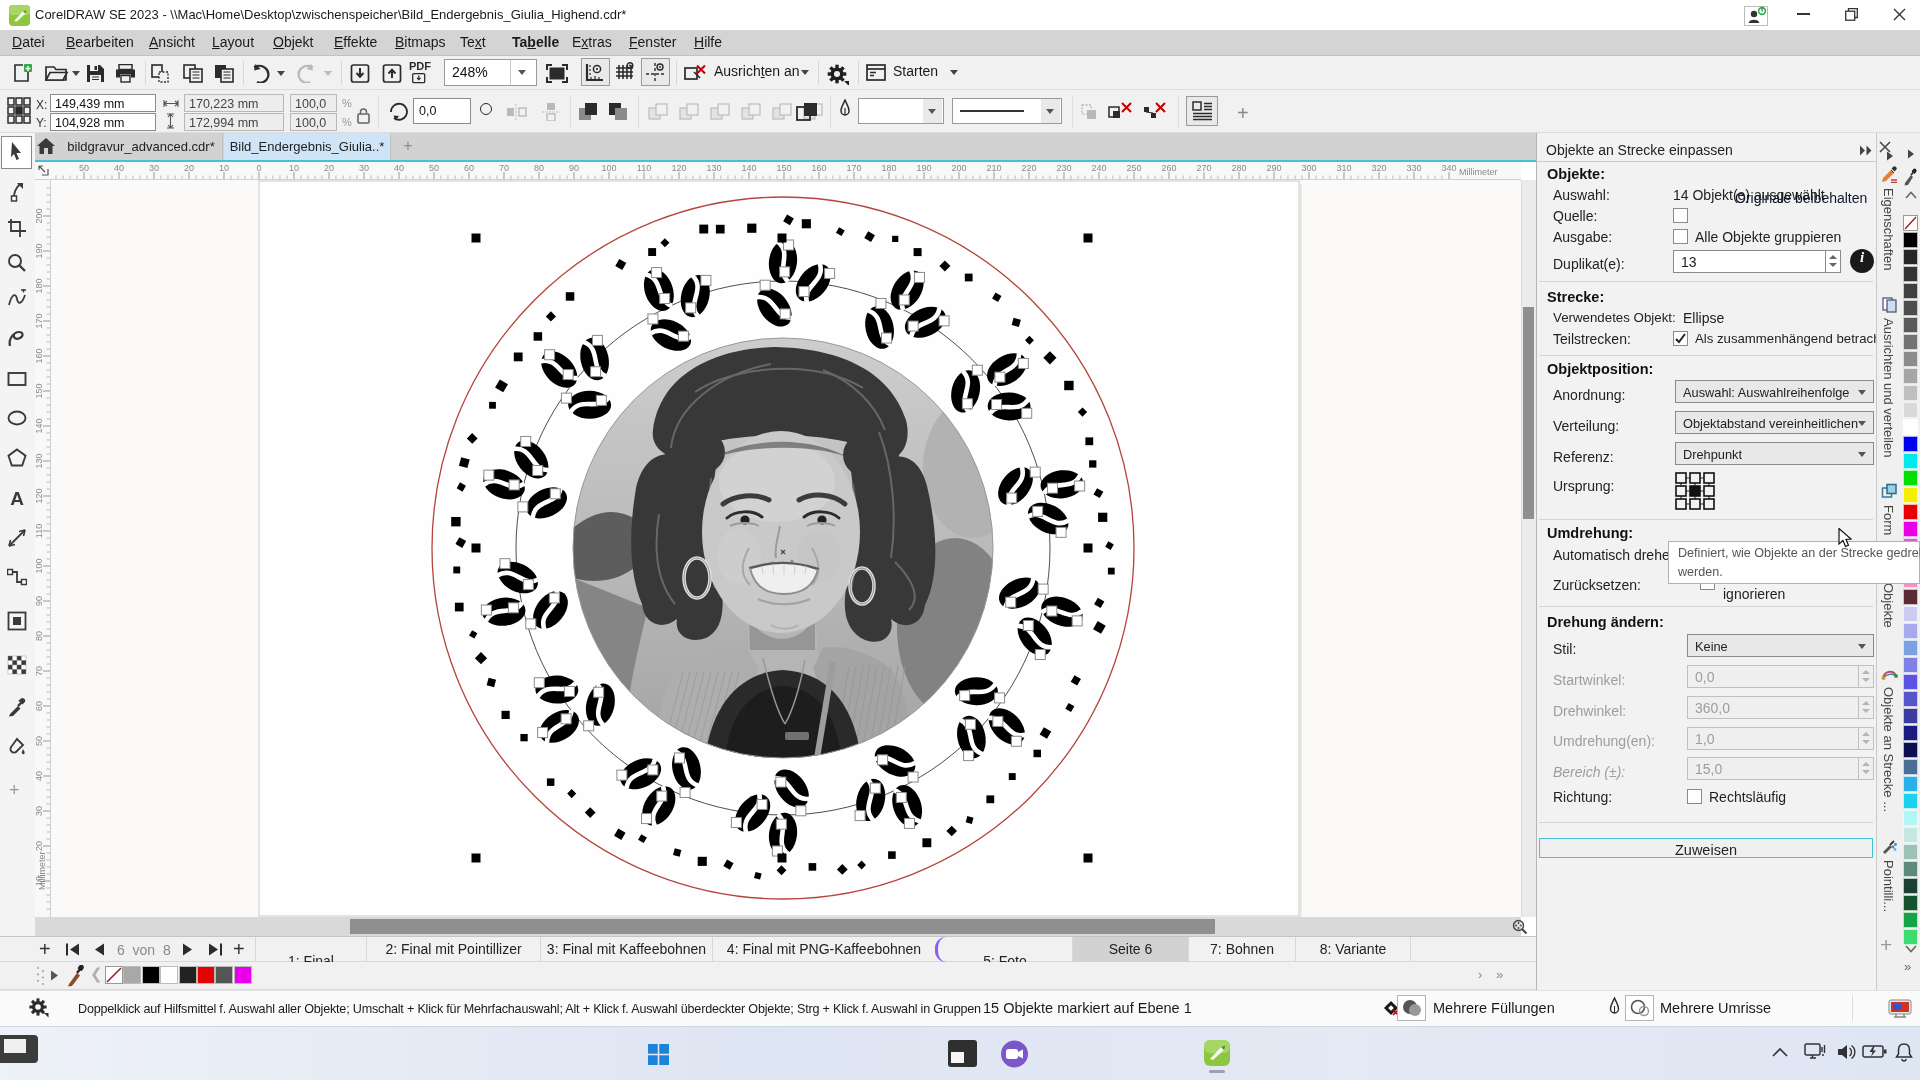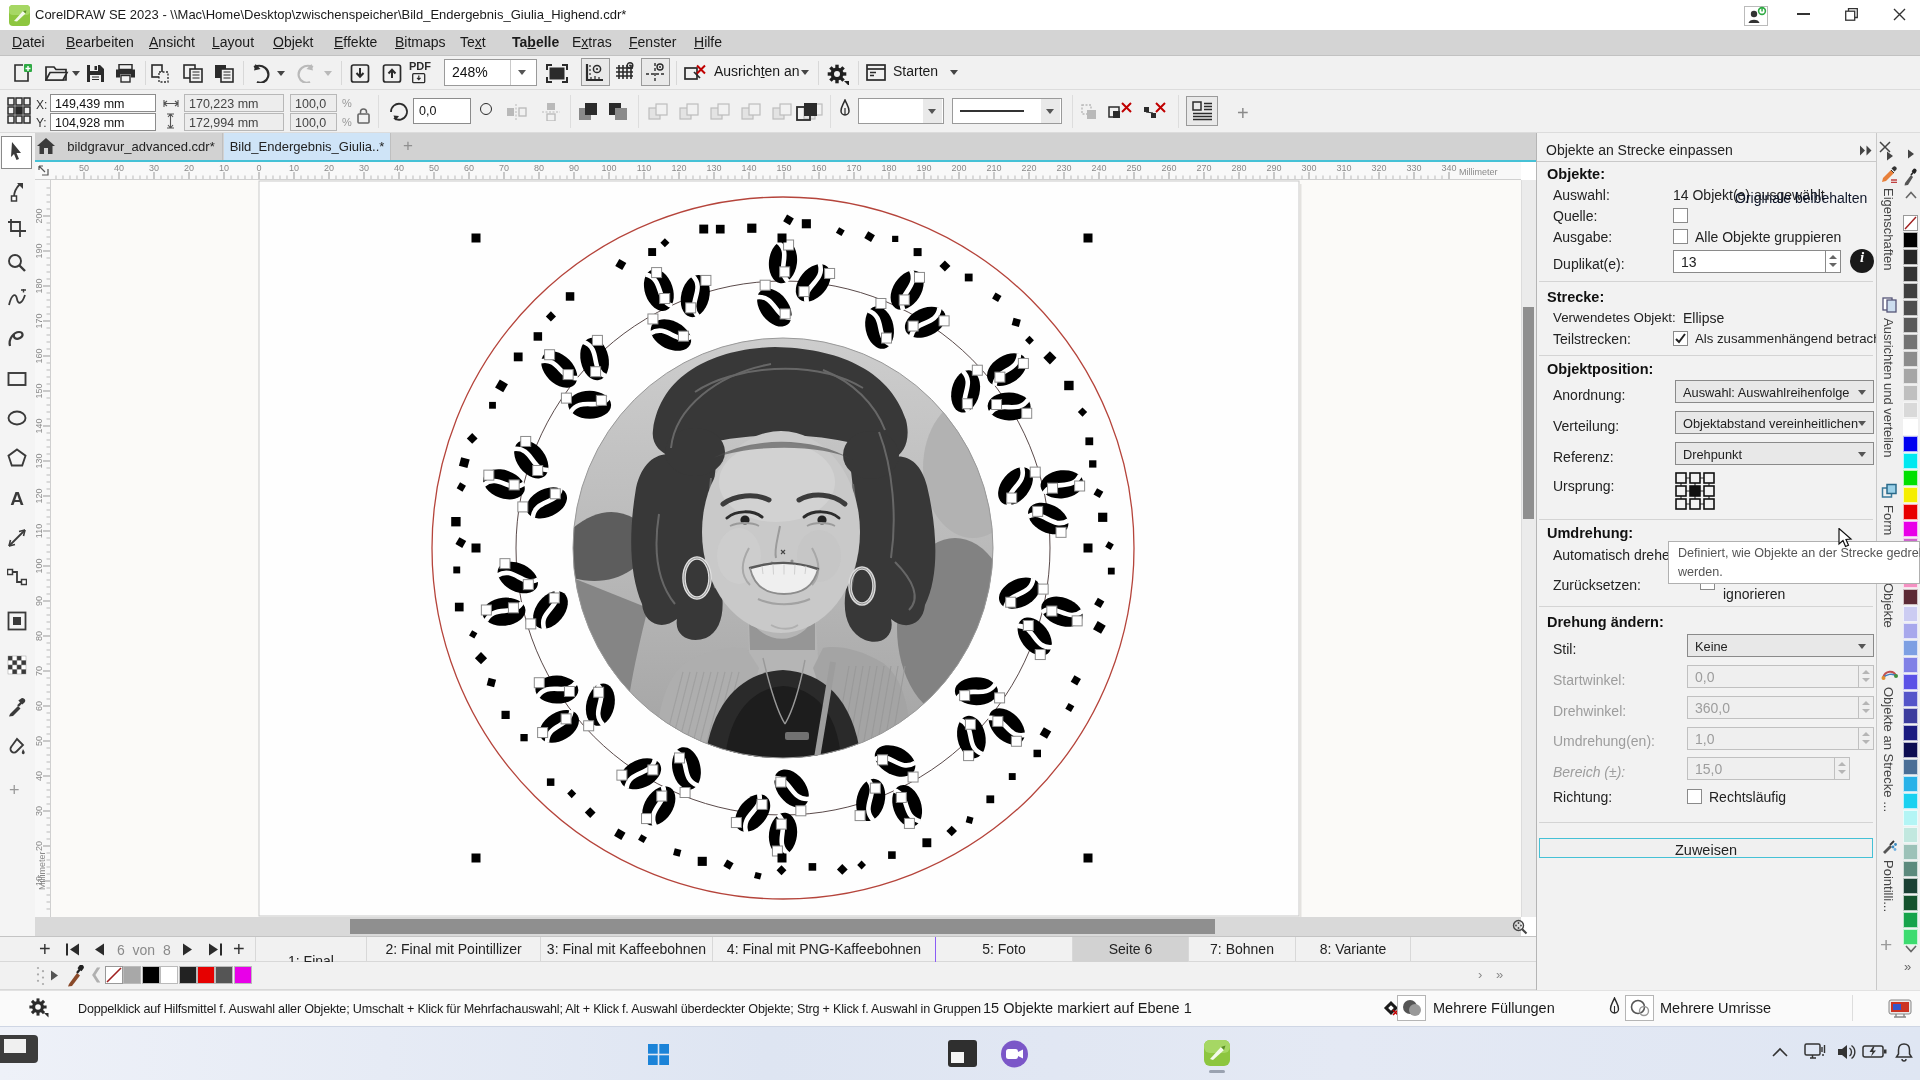--- a/index.html
+++ b/index.html
@@ -1289,21 +1289,21 @@
     </svg>
 <svg class="ic" style="left:207px;top:6px" width="16" height="13" viewBox="0 0 16 13">
       <path d="M2 0.5 L11 6.5 L2 12.5 Z" fill="#2b2b2b"></path>
       <path d="M14 0.5 V12.5" stroke="#2b2b2b" stroke-width="2"></path>
     </svg>
 <div class="abs" style="left:233px;top:1px;font-size:20px;color:#333;font-weight:300;">+</div>
 <div class="abs" style="left:255px;top:0;width:111px;height:25px;border-left:1px solid #d8d8d8;font-size:14px;color:#222;text-align:center;padding-top:16px;white-space:nowrap;overflow:hidden;">1: Final</div>
 <div class="abs" style="left:366px;top:0;width:174px;height:25px;border-left:1px solid #d8d8d8;font-size:14px;color:#222;text-align:center;padding-top:4px;white-space:nowrap;overflow:hidden;">2: Final mit Pointillizer</div>
 <div class="abs" style="left:540px;top:0;width:172px;height:25px;border-left:1px solid #d8d8d8;font-size:14px;color:#222;text-align:center;padding-top:4px;white-space:nowrap;overflow:hidden;">3: Final mit Kaffeebohnen</div>
 <div class="abs" style="left:712px;top:0;width:223px;height:25px;border-left:1px solid #d8d8d8;font-size:14px;color:#222;text-align:center;padding-top:4px;white-space:nowrap;overflow:hidden;">4: Final mit PNG-Kaffeebohnen</div>
-<div class="abs" style="left:935px;top:0;width:137px;height:25px;border-left:1px solid #8b5cf6;font-size:14px;color:#222;text-align:center;padding-top:4px;white-space:nowrap;overflow:hidden;">5: Foto</div>
+<div class="abs" style="left:935px;top:0;width:137px;height:25px;border-left:3px solid #8b5cf6;font-size:14px;color:#222;text-align:center;padding-top:16px;white-space:nowrap;overflow:hidden;border-radius:11px;">5: Foto</div>
 <div class="abs" style="left:1072px;top:0;width:116px;height:25px;background:#d2d2d2;border-left:1px solid #d8d8d8;font-size:14px;color:#222;text-align:center;padding-top:4px;white-space:nowrap;overflow:hidden;">Seite 6</div>
 <div class="abs" style="left:1188px;top:0;width:107px;height:25px;border-left:1px solid #d8d8d8;font-size:14px;color:#222;text-align:center;padding-top:4px;white-space:nowrap;overflow:hidden;">7: Bohnen</div>
 <div class="abs" style="left:1295px;top:0;width:115px;height:25px;border-left:1px solid #d8d8d8;font-size:14px;color:#222;text-align:center;padding-top:4px;white-space:nowrap;overflow:hidden;">8: Variante</div>
 <div class="abs" style="left:1410px;top:0;width:1px;height:25px;background:#d8d8d8;"></div>
 </div>
 <div class="abs" style="left:0;top:962px;width:1540px;height:28px;background:#f1f1f1;border-bottom:1px solid #d8d8d8;">
 <svg class="ic" style="left:36px;top:4px" width="10" height="21" viewBox="0 0 10 21">
       <circle cx="2" cy="2.0" r="1.1" fill="#aaa"></circle>
       <circle cx="7" cy="5.2" r="1.1" fill="#aaa"></circle>
       <circle cx="2" cy="8.4" r="1.1" fill="#aaa"></circle>
@@ -1505,21 +1505,21 @@
 <div class="abs" style="left:150px;top:563px;width:187px;height:23px;background:#efefef;border:1px solid #c0c0c0;font-size:14px;color:#9d9d9d;padding:3px 0 0 7px;">360,0<div class="abs" style="right:0;top:0;width:15px;height:21px;border-left:1px solid #c0c0c0;">
         <div class="abs" style="left:3px;top:4px;border-left:4px solid transparent;border-right:4px solid transparent;border-bottom:4.5px solid #b5b5b5;"></div>
         <div class="abs" style="left:3px;top:12px;border-left:4px solid transparent;border-right:4px solid transparent;border-top:4.5px solid #b5b5b5;"></div>
       </div></div>
 <div class="abs" style="left:16px;top:600px;font-size:14px;color:#9d9d9d;white-space:nowrap;">Umdrehung(en):</div>
 <div class="abs" style="left:150px;top:594px;width:187px;height:23px;background:#efefef;border:1px solid #c0c0c0;font-size:14px;color:#9d9d9d;padding:3px 0 0 7px;">1,0<div class="abs" style="right:0;top:0;width:15px;height:21px;border-left:1px solid #c0c0c0;">
         <div class="abs" style="left:3px;top:4px;border-left:4px solid transparent;border-right:4px solid transparent;border-bottom:4.5px solid #b5b5b5;"></div>
         <div class="abs" style="left:3px;top:12px;border-left:4px solid transparent;border-right:4px solid transparent;border-top:4.5px solid #b5b5b5;"></div>
       </div></div>
 <div class="abs" style="left:16px;top:631px;font-size:14px;color:#9d9d9d;white-space:nowrap;font-style:italic;">Bereich (±):</div>
-<div class="abs" style="left:150px;top:624px;width:163px;height:23px;background:#efefef;border:1px solid #c0c0c0;font-size:14px;color:#9d9d9d;padding:3px 0 0 7px;">15,0<div class="abs" style="right:0;top:0;width:15px;height:21px;border-left:1px solid #c0c0c0;">
+<div class="abs" style="left:150px;top:624px;width:187px;height:23px;background:#efefef;border:1px solid #c0c0c0;font-size:14px;color:#9d9d9d;padding:3px 0 0 7px;">15,0<div class="abs" style="right:0;top:0;width:15px;height:21px;border-left:1px solid #c0c0c0;">
         <div class="abs" style="left:3px;top:4px;border-left:4px solid transparent;border-right:4px solid transparent;border-bottom:4.5px solid #b5b5b5;"></div>
         <div class="abs" style="left:3px;top:12px;border-left:4px solid transparent;border-right:4px solid transparent;border-top:4.5px solid #b5b5b5;"></div>
       </div></div>
 <div class="abs" style="left:16px;top:656px;font-size:14px;color:#222;white-space:nowrap;">Richtung:</div>
 <div class="abs" style="left:150px;top:656px;width:15px;height:15px;background:#fff;border:1px solid #8a8a8a;"></div>
 <div class="abs" style="left:172px;top:656px;font-size:14px;color:#222;white-space:nowrap;">Rechtsläufig</div>
 <div class="abs" style="left:2px;top:689px;width:334px;height:1px;background:#d4d4d4;"></div>
 <div class="abs" style="left:2px;top:705px;width:334px;height:20px;background:#f0f0f0;border:1px solid #45c1d6;font-size:14.5px;color:#222;text-align:center;padding-top:3px;">Zuweisen</div>
 </div>
 <div class="abs" style="left:1876px;top:133px;width:25px;height:857px;background:#f0f0f0;border-left:1px solid #c9c9c9;">

